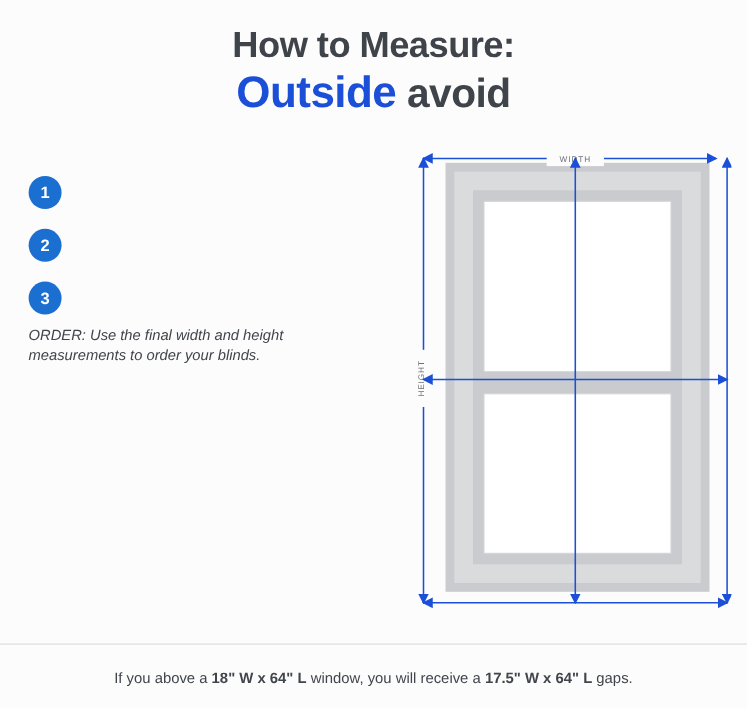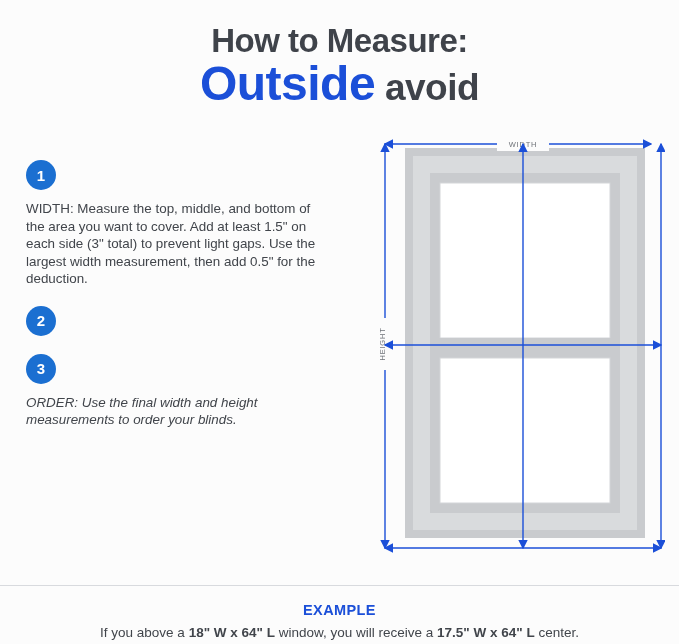--- a/index.html
+++ b/index.html
@@ -41,21 +41,21 @@
   .title-line2 {
     font-size: 37px;
     font-weight: bold;
     color: #3f434a;
     letter-spacing: -0.5px;
     line-height: 44px;
     margin-top: 2px;
   }
   .title-accent {
     color: #1b4fd8;
-    font-size: 48px;
+    font-size: 40px;
     margin-top: 44px;
   }
 
   
   .steps {
     position: absolute;
     top: 160px;
     left: 26px;
     width: 340px;
   }
@@ -138,21 +138,20 @@
     <div class="title-line1">How to Measure:</div>
     <div class="title-line2">
       <span class="title-accent">Outside</span><span> avoid</span>
     </div>
   </div>
 
   <div class="steps">
 
     <div class="step" id="step-1">
       <div class="step-badge">1</div>
-      <div class="step-text"><span class="lead">WIDTH:</span><span> Measure the top, middle, and bottom of the area you want to cover. Add at least 1.5" on each side (3" total) to prevent light gaps. Use the largest width measurement, then add 0.5" for the deduction.</span></div>
     </div>
 
     <div class="step" id="step-2">
       <div class="step-badge">2</div>
     </div>
 
     <div class="step" id="step-3">
       <div class="step-badge">3</div>
       <div class="step-text"><span class="lead">ORDER:</span><span> Use the final width and height measurements to order your blinds.</span></div>
     </div>
@@ -205,17 +204,16 @@
       <g>
         <line x1="148" y1="14" x2="148" y2="418" stroke="#1b4fd8" stroke-width="1.4" marker-start="url(#arrTail)" marker-end="url(#arrHead)"></line>
         <line x1="10" y1="215" x2="286" y2="215" stroke="#1b4fd8" stroke-width="1.4" marker-start="url(#arrTail)" marker-end="url(#arrHead)"></line>
       </g>
     </svg>
   </div>
 
   <div class="divider"></div>
 
   <div class="example-block">
-    <div class="example-heading">EXAMPLE</div>
-    <div class="example-text"><span>If you above a </span><b>18" W x 64" L</b><span> window, you will receive a </span><b>17.5" W x 64" L</b><span> center.</span></div>
+    <div class="example-text"><span>If you above a </span><b>18" W x 64" L</b><span> window, you will receive a </span><b>17.5" W x 64" L</b><span> gaps.</span></div>
   </div>
 
 </div>
 
 </body></html>

